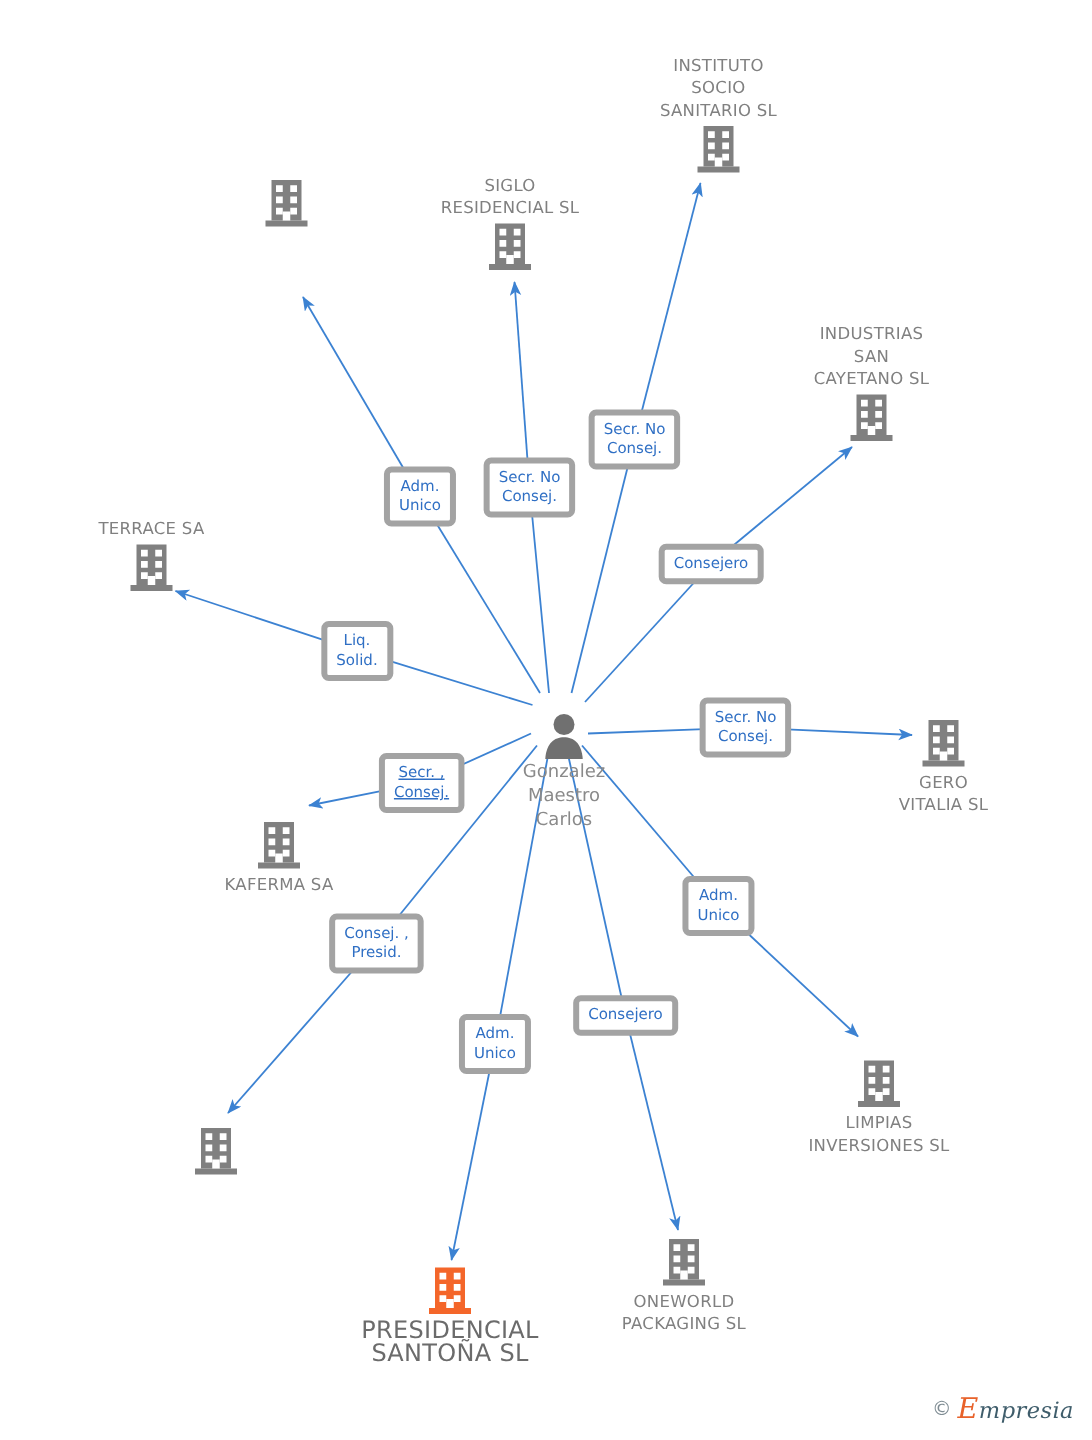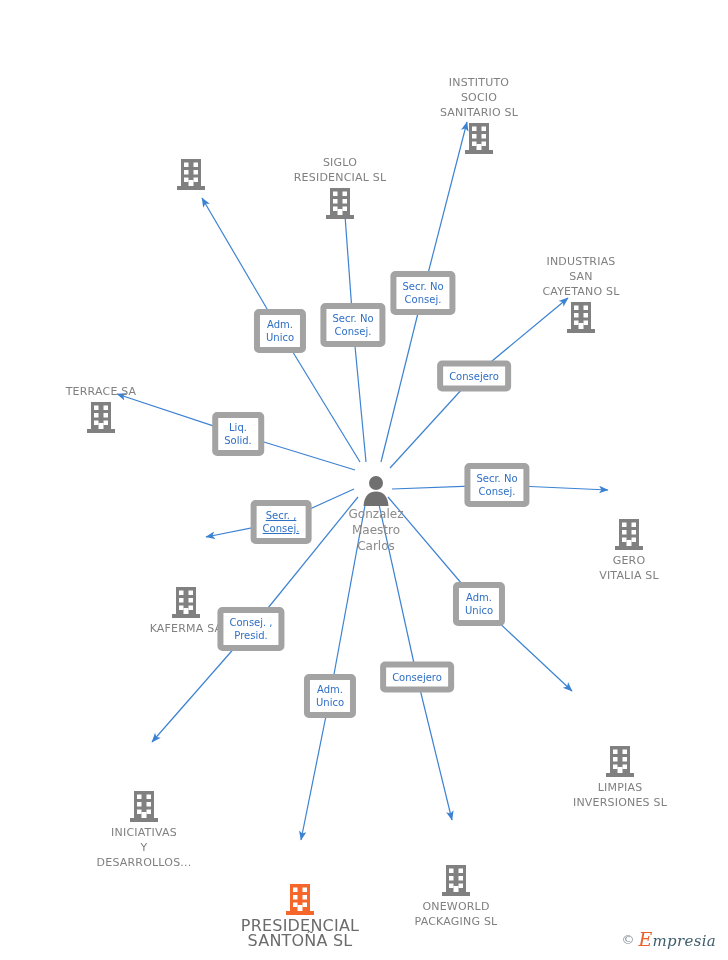--- a/index.html
+++ b/index.html
@@ -2,34 +2,34 @@
 <html><head>
 <meta charset="utf-8">
 <style>
   html,body{margin:0;padding:0;background:#ffffff;}
   body{
     width:728px;height:960px;
     font-family:"DejaVu Sans","Liberation Sans",sans-serif;
     position:relative;overflow:hidden;
   }
   #graph{position:absolute;left:0;top:0;width:728px;height:960px;}
-  .node{position:absolute;transform:translate(-50%,0);text-align:center;width:170px;margin-top:39px;}
+  .node{position:absolute;transform:translate(-50%,0);text-align:center;width:170px;}
   .node .glyph{display:block;margin:0 auto;}
   .node .caption{
     font-size:11px;line-height:15px;color:#808080;letter-spacing:0.2px;
     white-space:pre-line;
   }
   .node.below .caption{margin-top:2px;}
   .node.above .caption{margin-bottom:1px;}
   .node.focus .caption{color:#6b6b6b;font-weight:normal;font-size:16px;}
   .person{position:absolute;transform:translate(-50%,0);text-align:center;width:160px;}
   .person .caption{font-size:12px;line-height:16px;color:#8a8a8a;white-space:pre-line;}
   .edgelabel{
     position:absolute;transform:translate(-50%,-50%);
-    border:6px solid #a3a3a3;border-radius:5px;background:#ffffff;
+    border:4px solid #a3a3a3;border-radius:5px;background:#ffffff;
     color:#2f6fc4;font-size:10px;line-height:13px;
     padding:3px 6px;text-align:center;white-space:pre-line;
     box-sizing:border-box;
   }
   #watermark{
     position:absolute;right:12px;bottom:10px;
     display:flex;align-items:center;gap:4px;
   }
   #watermark .cmark{color:#7f8c93;font-size:13px;}
   #watermark .brand{
@@ -178,21 +178,21 @@
       <rect x="17.5" y="5.5" width="4.5" height="4.5" fill="#fff"></rect>
       <rect x="8" y="13" width="4.5" height="4.5" fill="#fff"></rect>
       <rect x="17.5" y="13" width="4.5" height="4.5" fill="#fff"></rect>
       <rect x="8" y="20.5" width="4.5" height="4.5" fill="#fff"></rect>
       <rect x="17.5" y="20.5" width="4.5" height="4.5" fill="#fff"></rect>
       <rect x="12.5" y="23" width="5" height="6" fill="#fff"></rect>
     </svg>
     <div class="caption">KAFERMA SA</div>
   </div>
 
-  <div class="node below" style="left:620px;top:705px;">
+  <div class="node below" style="left:586px;top:705px;">
     <svg class="glyph" width="30" height="34" viewBox="0 0 30 34">
       <rect x="5" y="2" width="20" height="27" fill="#808080"></rect>
       <rect x="1" y="29" width="28" height="4" fill="#808080"></rect>
       <rect x="8" y="5.5" width="4.5" height="4.5" fill="#fff"></rect>
       <rect x="17.5" y="5.5" width="4.5" height="4.5" fill="#fff"></rect>
       <rect x="8" y="13" width="4.5" height="4.5" fill="#fff"></rect>
       <rect x="17.5" y="13" width="4.5" height="4.5" fill="#fff"></rect>
       <rect x="8" y="20.5" width="4.5" height="4.5" fill="#fff"></rect>
       <rect x="17.5" y="20.5" width="4.5" height="4.5" fill="#fff"></rect>
       <rect x="12.5" y="23" width="5" height="6" fill="#fff"></rect>
@@ -206,23 +206,20 @@
       <rect x="5" y="2" width="20" height="27" fill="#808080"></rect>
       <rect x="1" y="29" width="28" height="4" fill="#808080"></rect>
       <rect x="8" y="5.5" width="4.5" height="4.5" fill="#fff"></rect>
       <rect x="17.5" y="5.5" width="4.5" height="4.5" fill="#fff"></rect>
       <rect x="8" y="13" width="4.5" height="4.5" fill="#fff"></rect>
       <rect x="17.5" y="13" width="4.5" height="4.5" fill="#fff"></rect>
       <rect x="8" y="20.5" width="4.5" height="4.5" fill="#fff"></rect>
       <rect x="17.5" y="20.5" width="4.5" height="4.5" fill="#fff"></rect>
       <rect x="12.5" y="23" width="5" height="6" fill="#fff"></rect>
     </svg>
-    <div class="caption">INICIATIVAS
-Y
-DESARROLLOS...</div>
   </div>
 
   <div class="node below focus" style="left:300px;top:843px;">
     <svg class="glyph" width="30" height="34" viewBox="0 0 30 34">
       <rect x="5" y="2" width="20" height="27" fill="#f4662a"></rect>
       <rect x="1" y="29" width="28" height="4" fill="#f4662a"></rect>
       <rect x="8" y="5.5" width="4.5" height="4.5" fill="#fff"></rect>
       <rect x="17.5" y="5.5" width="4.5" height="4.5" fill="#fff"></rect>
       <rect x="8" y="13" width="4.5" height="4.5" fill="#fff"></rect>
       <rect x="17.5" y="13" width="4.5" height="4.5" fill="#fff"></rect>

